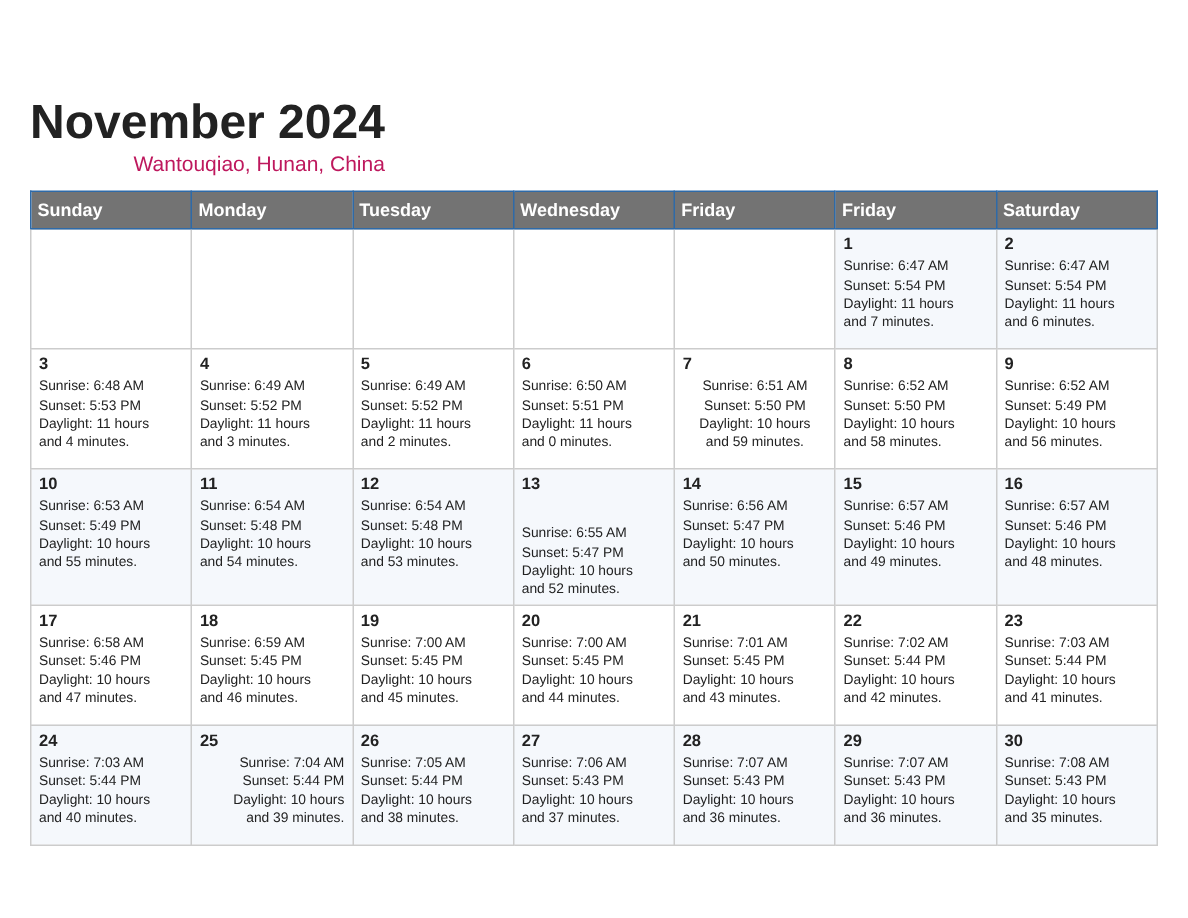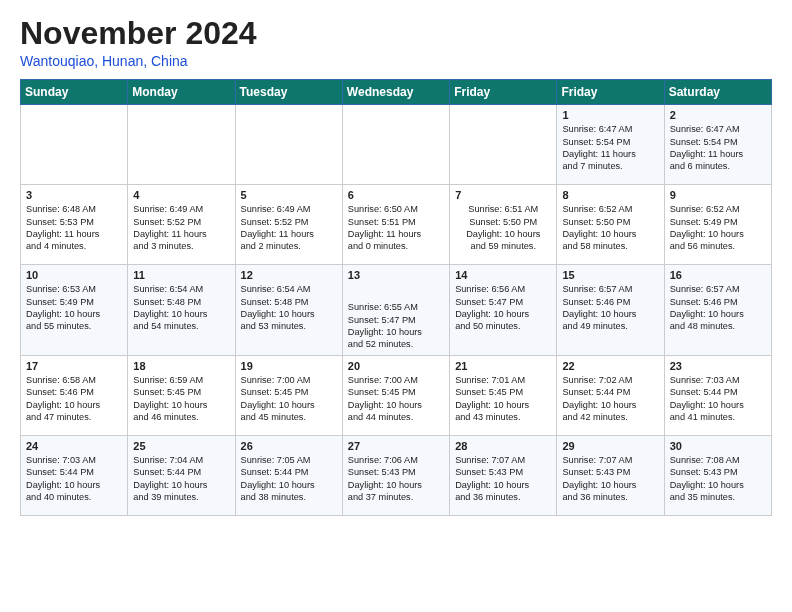--- a/index.html
+++ b/index.html
@@ -33,40 +33,41 @@
     }
     .logo-text span {
       display: block;
     }
     .logo-icon {
       width: 28px;
       height: 28px;
       margin-left: 3px;
     }
     .title-block {
-      text-align: left;
+      text-align: right;
+      margin-top: 48px;
     }
     .month-title {
       font-size: 32px;
       font-weight: bold;
       color: #222;
       line-height: 1.1;
     }
     .location {
       font-size: 14px;
-      color: #1d4ed8;
+      color: #be185d;
       margin-top: 2px;
     }
     table {
       width: 100%;
       border-collapse: collapse;
       table-layout: fixed;
     }
     thead tr th {
-      background-color: #0f766e;
+      background-color: #737373;
       color: #fff;
       font-size: 12px;
       font-weight: bold;
       padding: 5px 4px;
       text-align: left;
       border: 1px solid #2e6aa8;
     }
     tbody tr td {
       border: 1px solid #ccc;
       vertical-align: top;
@@ -294,21 +295,21 @@
         <tr>
           <td>
             <span class="day-number">24</span>
             <div class="day-info" style="white-space: pre-line;">Sunrise: 7:03 AM
 Sunset: 5:44 PM
 Daylight: 10 hours
 and 40 minutes.</div>
           </td>
           <td>
             <span class="day-number">25</span>
-            <div class="day-info" style="white-space: pre-line;">Sunrise: 7:04 AM
+            <div class="day-info" style="white-space: pre-line; text-align: right;">Sunrise: 7:04 AM
 Sunset: 5:44 PM
 Daylight: 10 hours
 and 39 minutes.</div>
           </td>
           <td>
             <span class="day-number">26</span>
             <div class="day-info" style="white-space: pre-line;">Sunrise: 7:05 AM
 Sunset: 5:44 PM
 Daylight: 10 hours
 and 38 minutes.</div>

